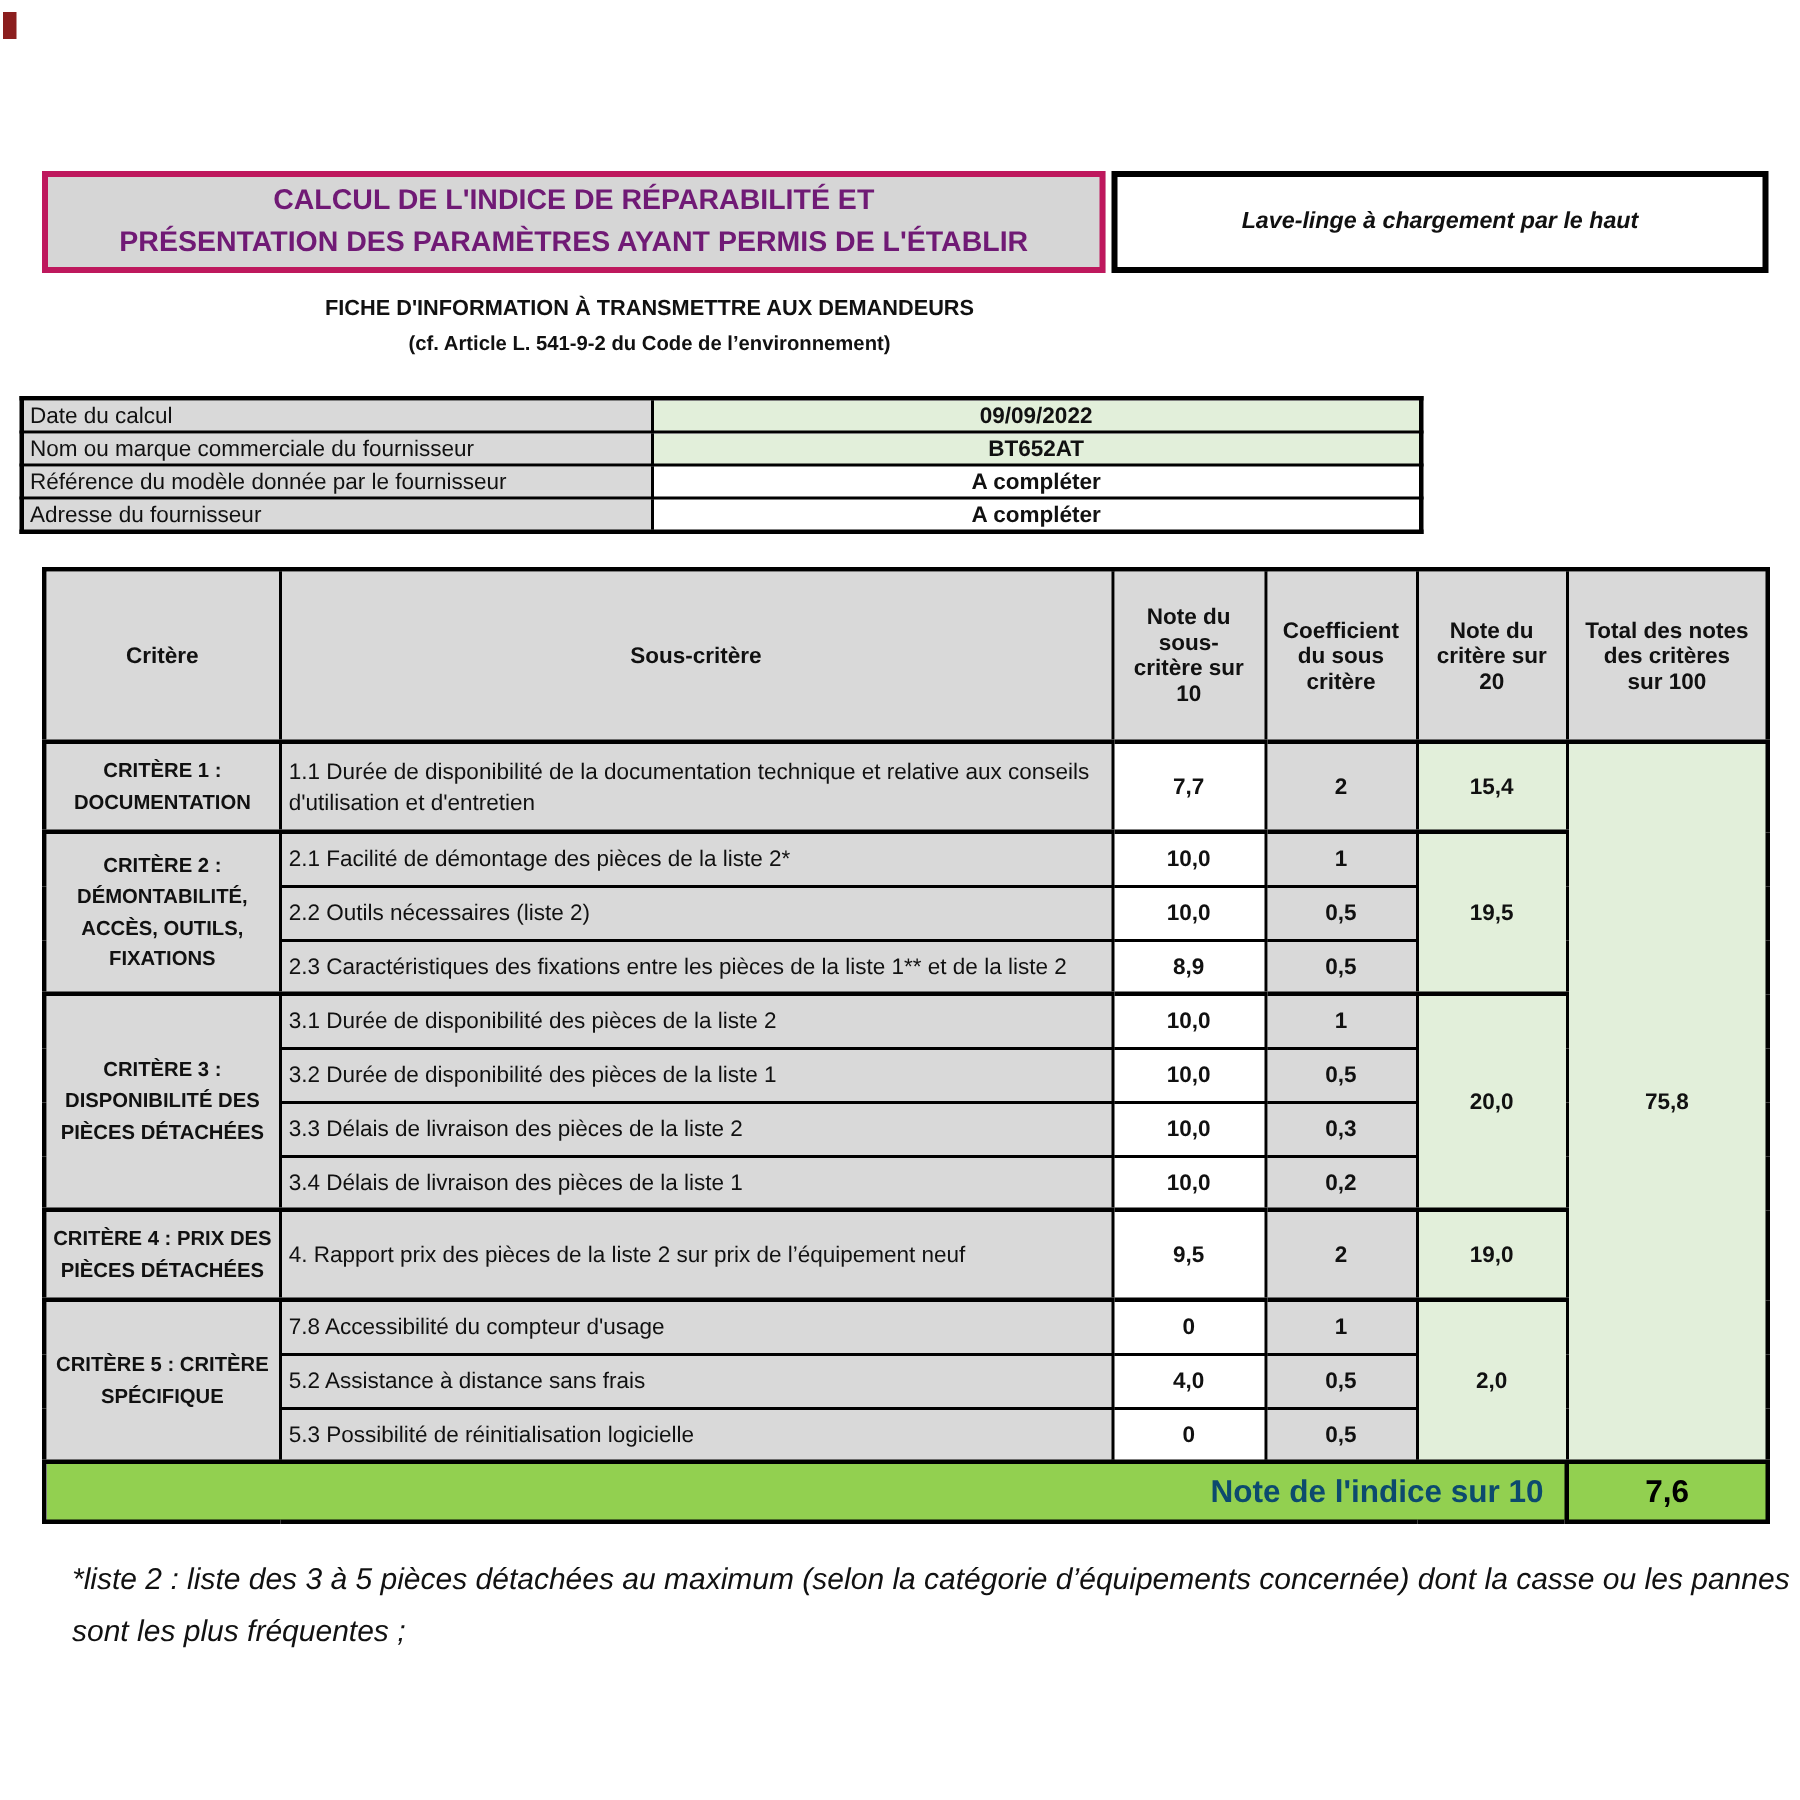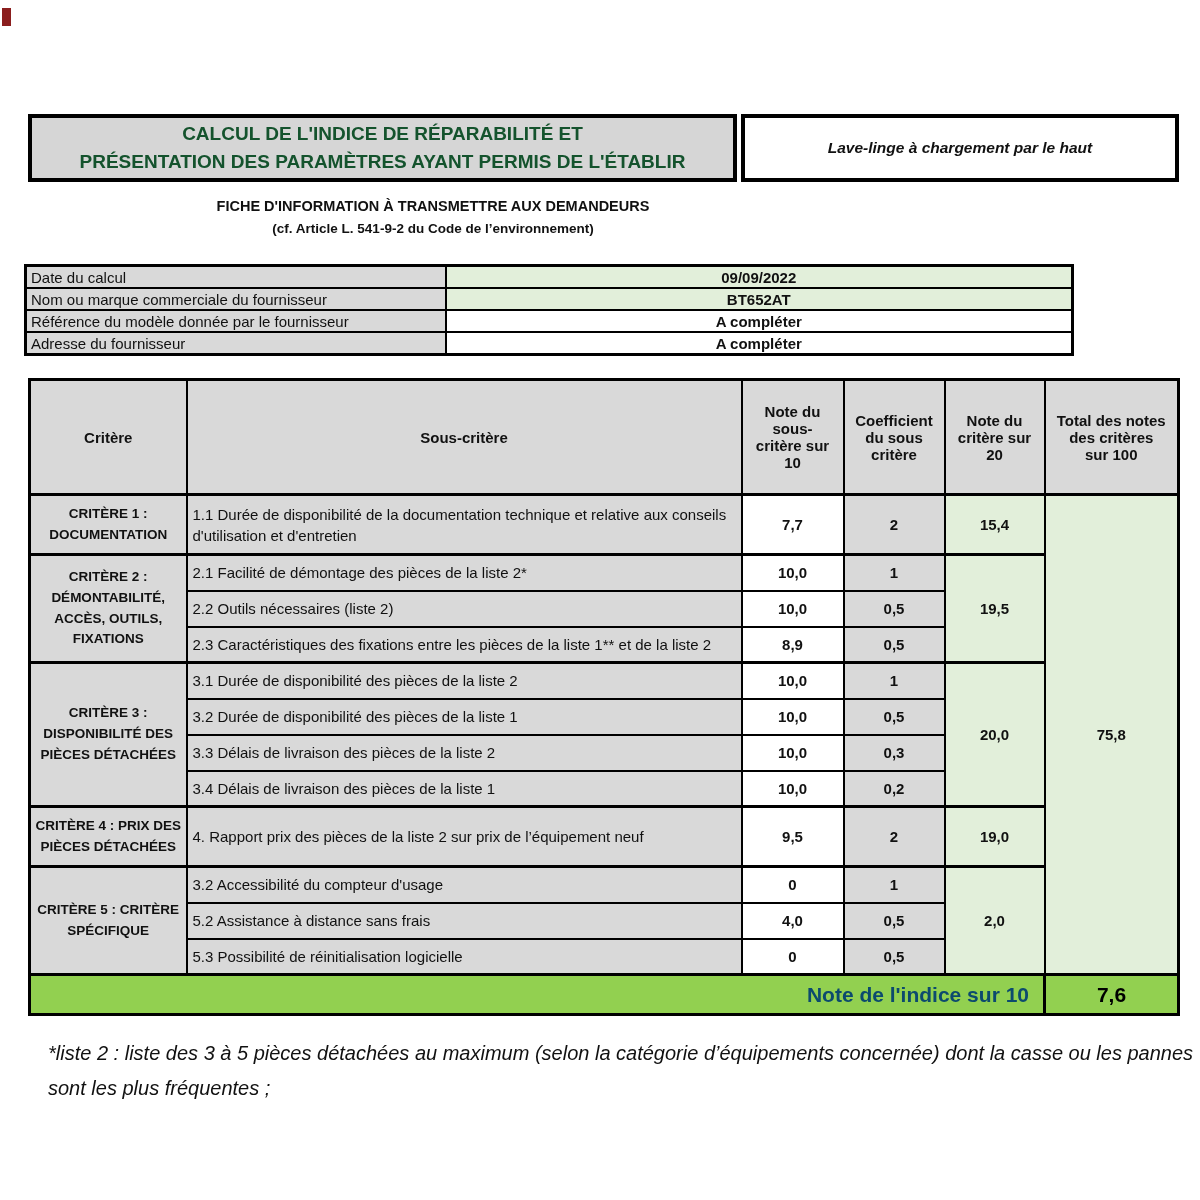--- a/index.html
+++ b/index.html
@@ -11,39 +11,39 @@
   }
   .page{position:relative;width:1200px;height:1200px;background:#fff;overflow:hidden;}
   .prewrap{white-space:pre-line;}
 
   
   .artifact{position:absolute;left:2px;top:8px;width:9px;height:18px;background:#8b1e1e;}
 
   
   .title-box{
     position:absolute;left:28px;top:114px;width:701px;height:60px;
-    background:#d6d6d6;border:4px solid #000000;
+    background:#d6d6d6;border:4px solid #be185d;
     display:flex;align-items:center;justify-content:center;text-align:center;
-    font-weight:bold;font-size:19px;line-height:1.45;color:#14532d;
+    font-weight:bold;font-size:19px;line-height:1.45;color:#701a75;
   }
   .product-box{
     position:absolute;left:741px;top:114px;width:430px;height:60px;
     background:#ffffff;border:4px solid #000;
     display:flex;align-items:center;justify-content:center;text-align:center;
     font-weight:bold;font-style:italic;font-size:15.5px;color:#111;
   }
   .subtitle{
     position:absolute;left:28px;top:198px;width:810px;text-align:center;color:#111;
   }
   .subtitle .l1{font-weight:bold;font-size:14.5px;}
   .subtitle .l2{font-weight:bold;font-size:13.5px;margin-top:7px;}
 
   
   .info-table{
-    position:absolute;left:24px;top:264px;width:1050px;
+    position:absolute;left:13px;top:264px;width:936px;
     border-collapse:collapse;table-layout:fixed;
   }
   .info-table td{
     border:2px solid #000;height:20px;font-size:15px;padding:0 4px;
     overflow:hidden;
   }
   .info-table{border:3px solid #000;}
   .info-table .lbl{background:#d9d9d9;text-align:left;color:#111;}
   .info-table .val{text-align:center;font-weight:bold;color:#111;}
   .info-table .val.filled{background:#e2efda;}
@@ -214,21 +214,21 @@
         <td class="crit prewrap">CRITÈRE 4 : PRIX DES
 PIÈCES DÉTACHÉES</td>
         <td class="sub">4. Rapport prix des pièces de la liste 2 sur prix de l’équipement neuf</td>
         <td class="n10">9,5</td>
         <td class="coef">2</td>
         <td class="n20">19,0</td>
       </tr>
       <tr class="group-top">
         <td class="crit prewrap" rowspan="3">CRITÈRE 5 : CRITÈRE
 SPÉCIFIQUE</td>
-        <td class="sub">3.2 Accessibilité du compteur d'usage</td>
+        <td class="sub">7.8 Accessibilité du compteur d'usage</td>
         <td class="n10">0</td>
         <td class="coef">1</td>
         <td class="n20" rowspan="3">2,0</td>
       </tr>
       <tr>
         <td class="sub">5.2 Assistance à distance sans frais</td>
         <td class="n10">4,0</td>
         <td class="coef">0,5</td>
       </tr>
       <tr>

